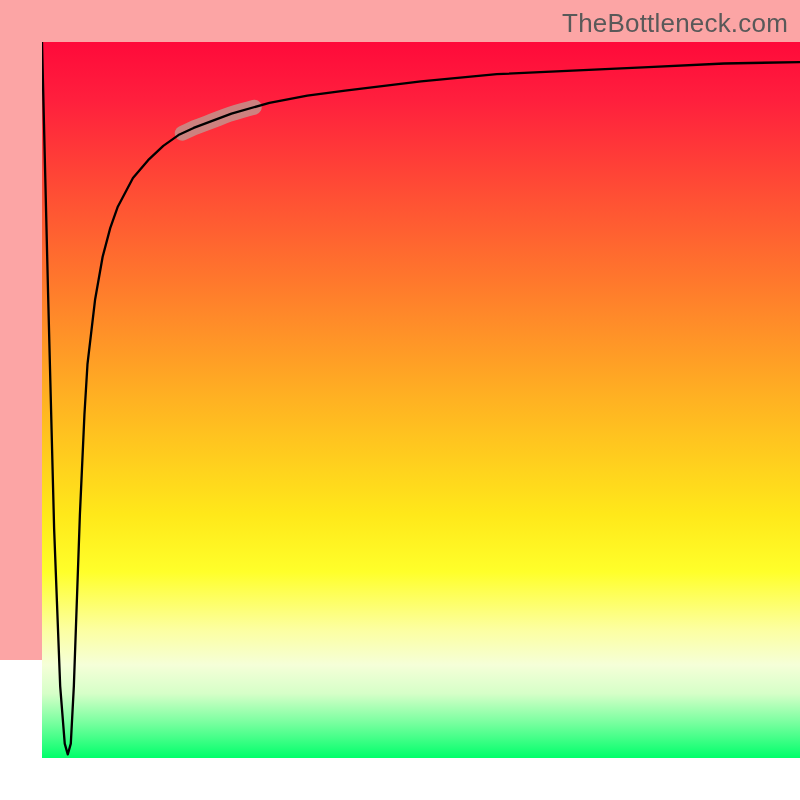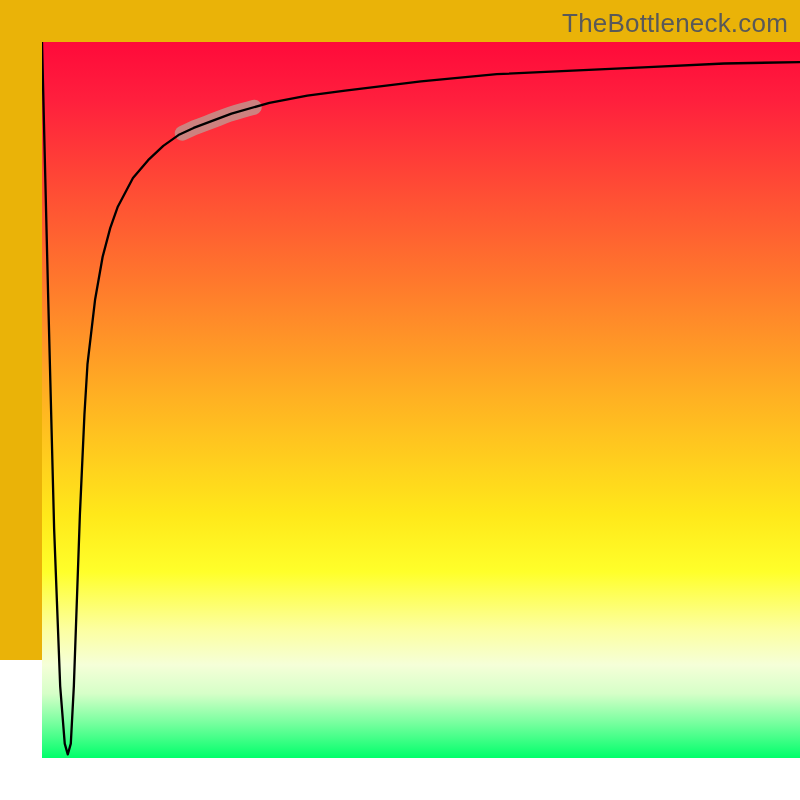--- a/index.html
+++ b/index.html
@@ -1,21 +1,21 @@
 <!DOCTYPE html>
 <html><head>
 <meta charset="utf-8">
 <style>
   * { margin: 0; padding: 0; box-sizing: border-box; }
   html, body { width: 800px; height: 800px; overflow: hidden; background: #fff; }
   .frame {
     position: relative;
     width: 800px;
     height: 660px;
-    background: #eab308;
+    background: #fca5a5;
   }
   .watermark {
     position: absolute;
     top: 8px;
     right: 12px;
     font-family: Arial, Helvetica, sans-serif;
     font-size: 26px;
     color: #595959;
     font-weight: 400;
     letter-spacing: 0.2px;

